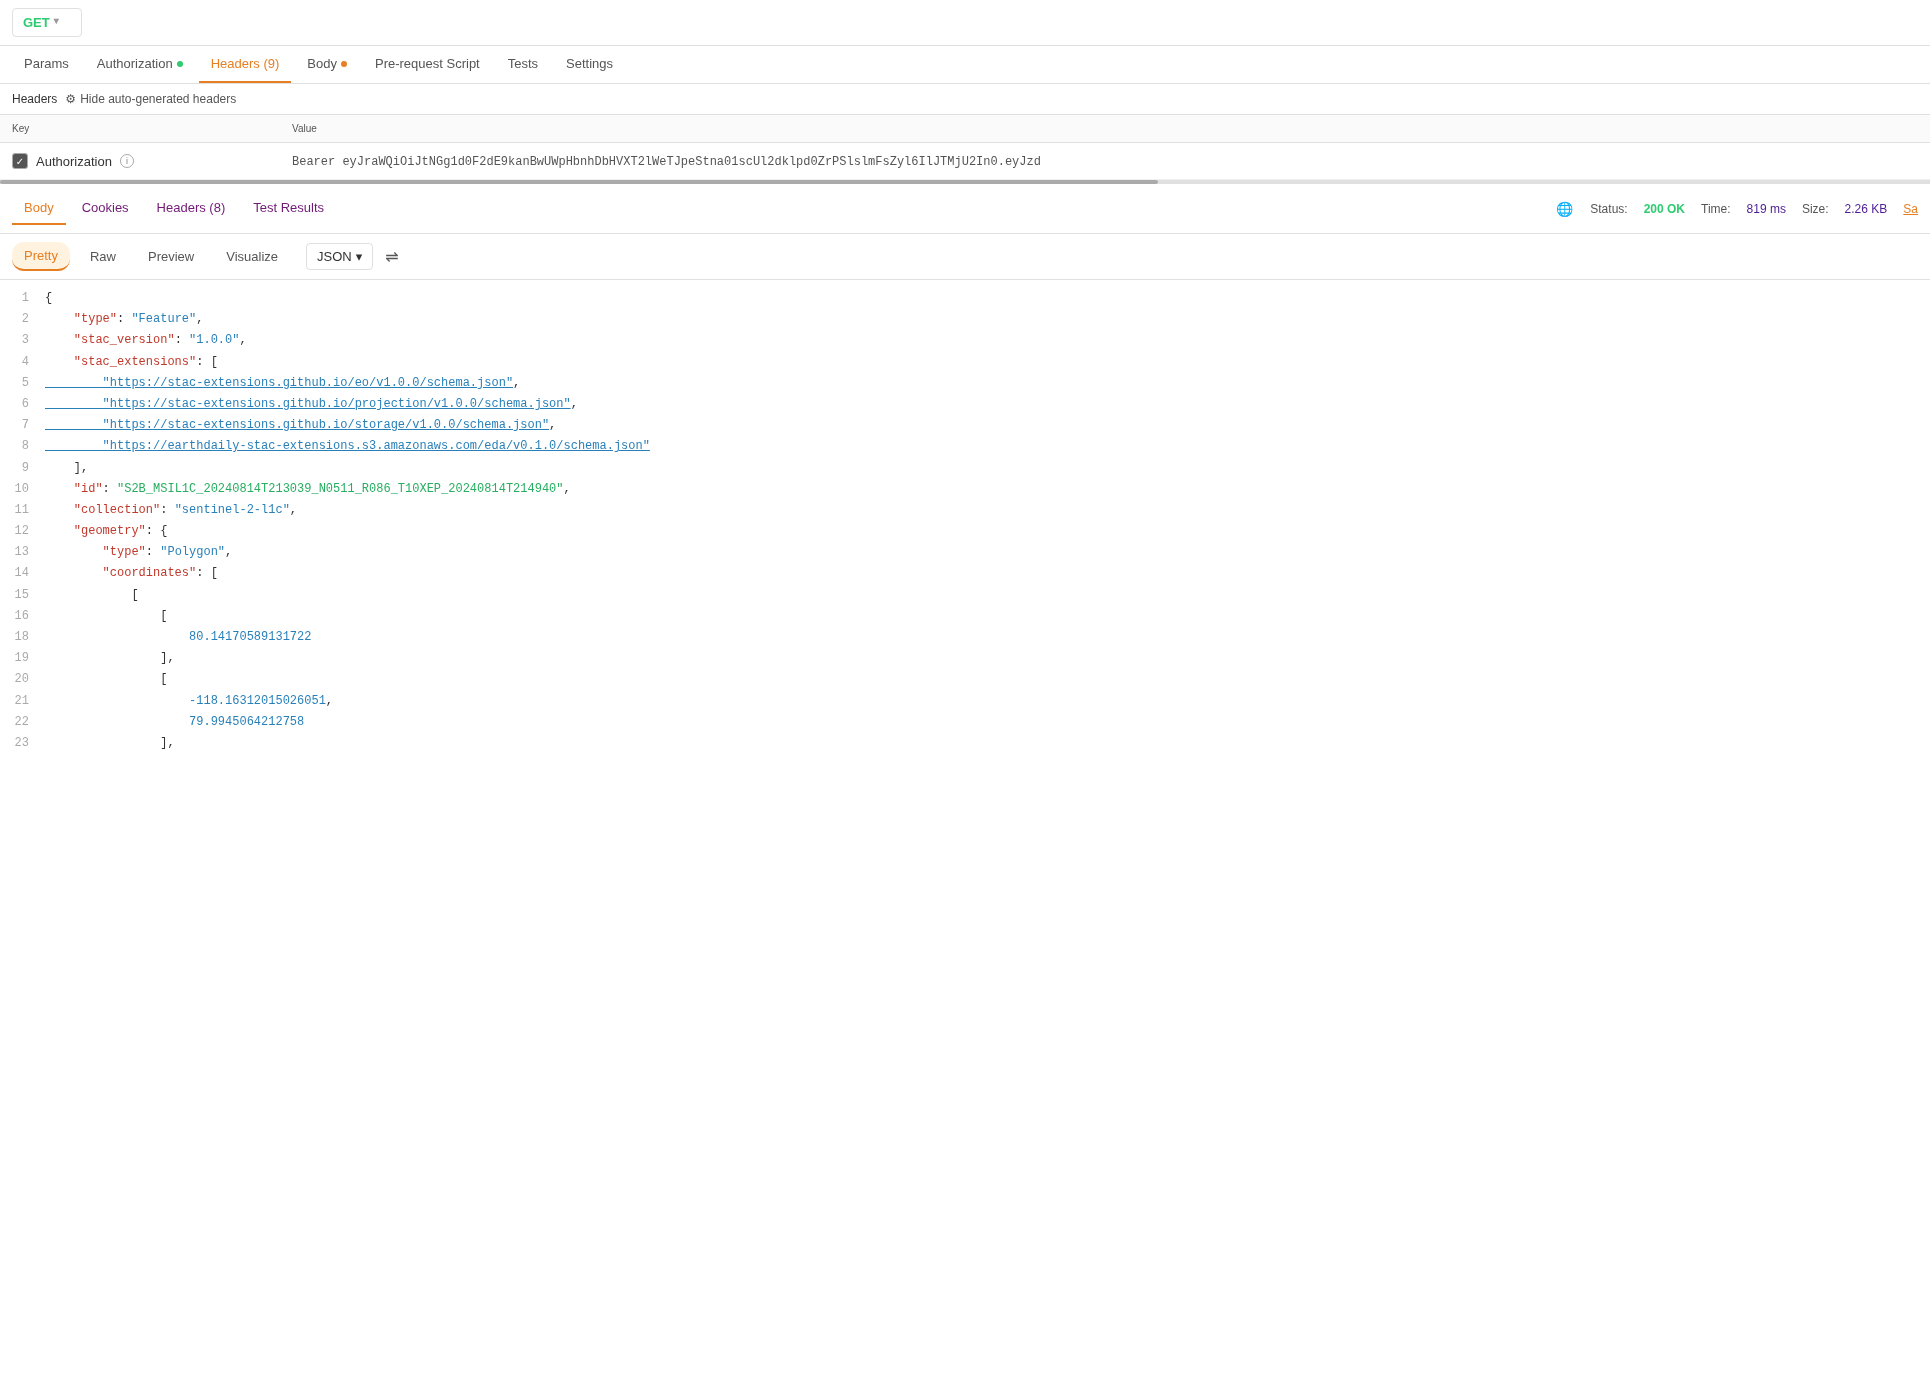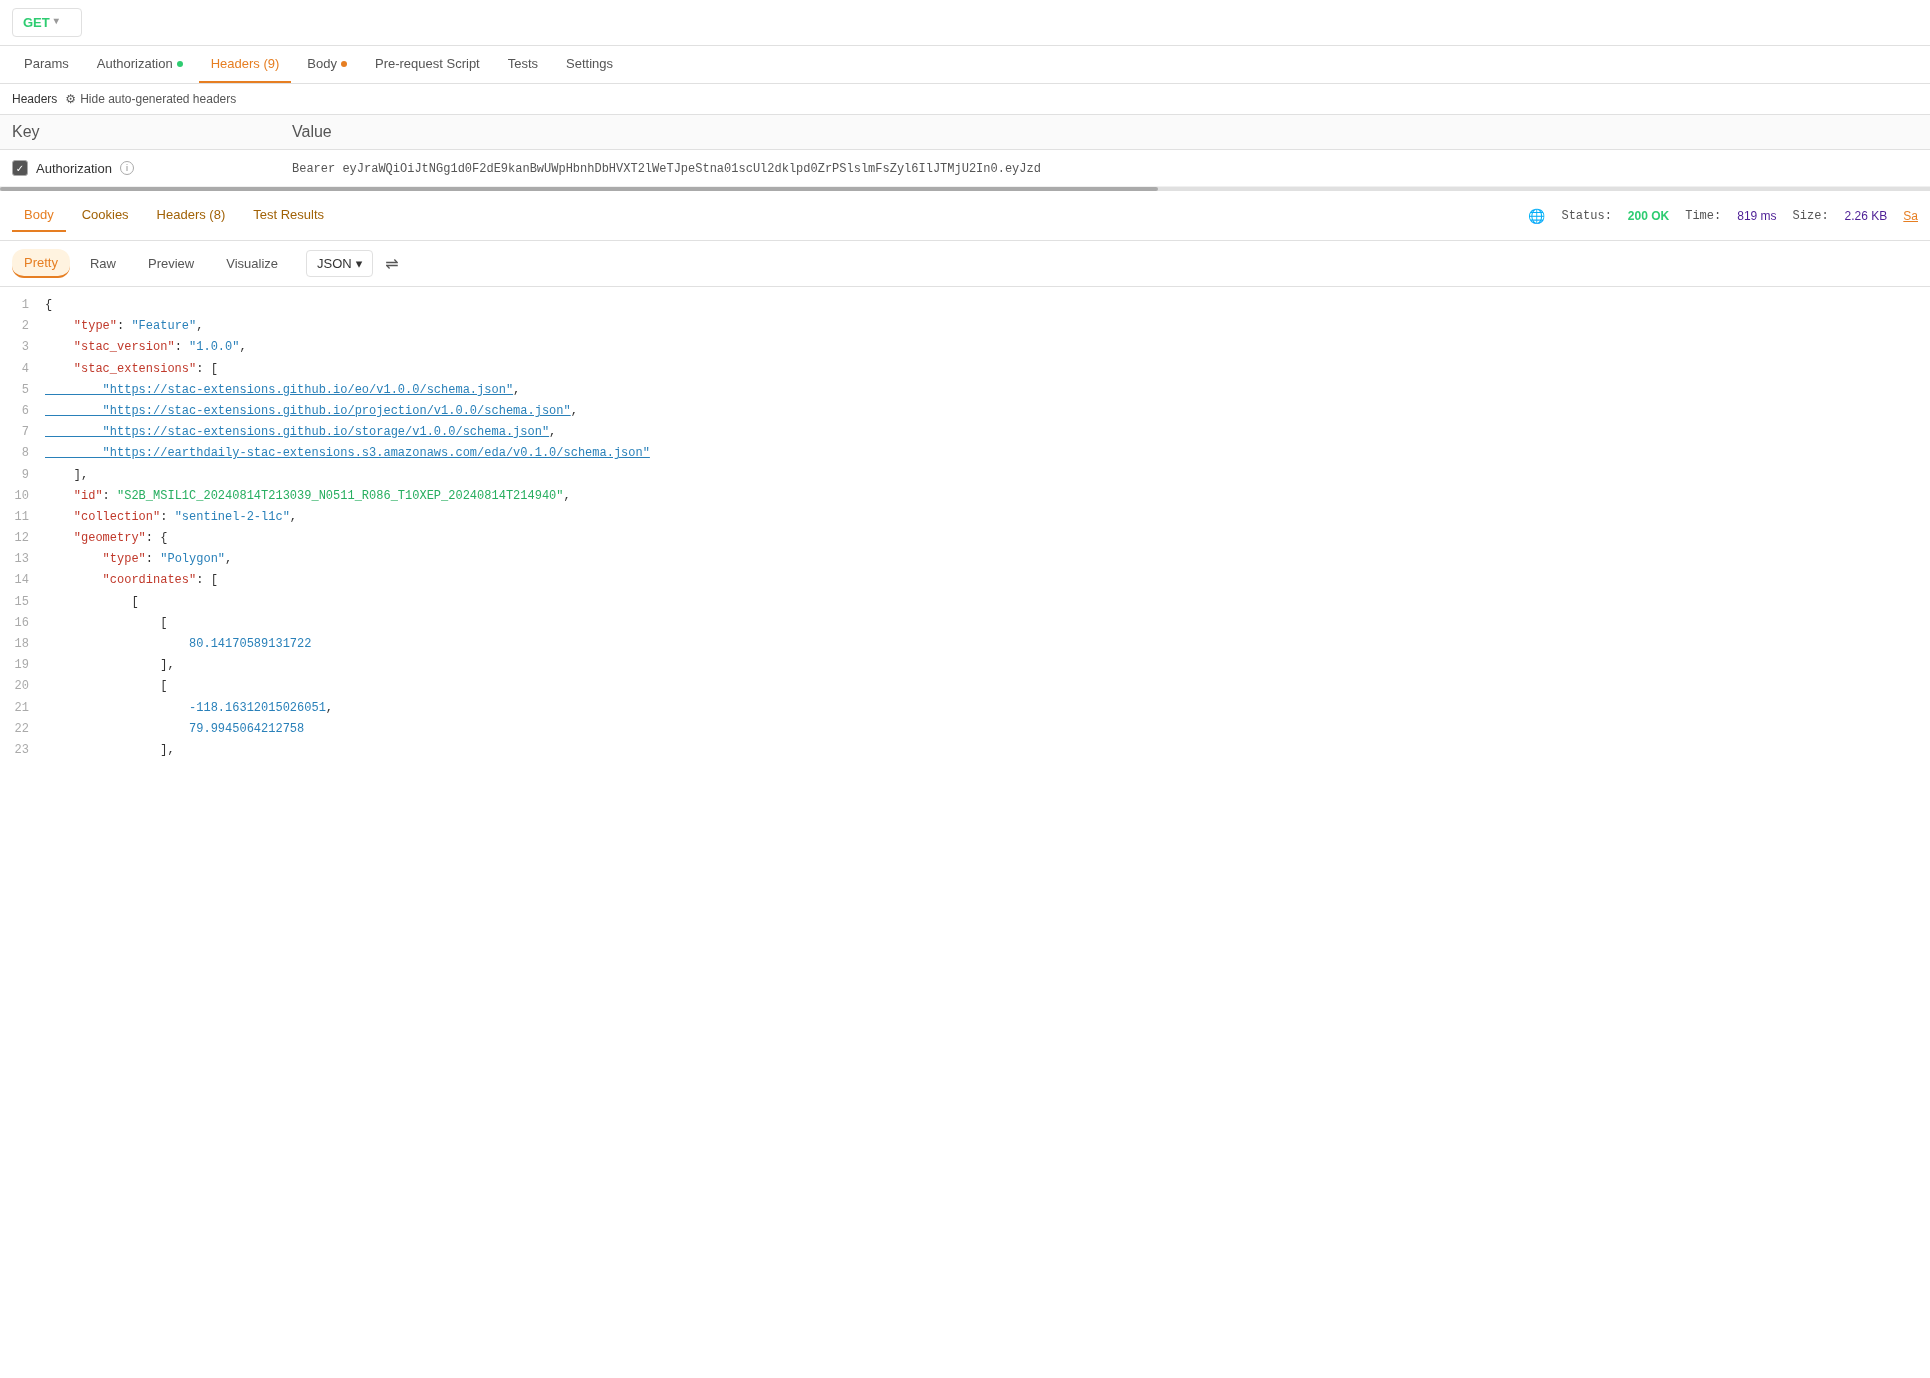--- a/index.html
+++ b/index.html
@@ -107,21 +107,21 @@
       width: 100%;
       border-collapse: collapse;
     }
     .headers-table th {
       text-align: left;
       padding: 8px 12px;
       border-bottom: 1px solid #e0e0e0;
       font-weight: 500;
       color: #555;
       background: #fafafa;
-      font-size: 16px;
+      font-size: 10px;
     }
     .headers-table td {
       padding: 10px 12px;
       border-bottom: 1px solid #f0f0f0;
       vertical-align: middle;
     }
     .th-key { width: 280px; }
     .key-cell {
       display: flex;
       align-items: center;
@@ -176,36 +176,36 @@
       display: flex;
       align-items: center;
       padding: 8px 12px;
       border-bottom: 1px solid #e0e0e0;
       gap: 4px;
     }
     .response-tab {
       padding: 8px 12px;
       cursor: pointer;
       font-size: 13px;
-      color: #a16207;
+      color: #701a75;
       border-bottom: 2px solid transparent;
     }
     .response-tab.active {
       color: #e67e22;
       border-bottom: 2px solid #e67e22;
     }
     .response-status {
       margin-left: auto;
       display: flex;
       align-items: center;
       gap: 16px;
       font-size: 12px;
     }
     .status-ok { color: #2ecc71; font-weight: 600; }
-    .status-label { color: #555; font-family: Liberation Mono, monospace; }
+    .status-label { color: #555; }
     .status-value { color: #4c1d95; font-weight: 500; }
     .globe-icon { color: #888; font-size: 14px; }
 
     
     .format-bar {
       display: flex;
       align-items: center;
       padding: 8px 12px;
       border-bottom: 1px solid #e0e0e0;
       gap: 8px;

